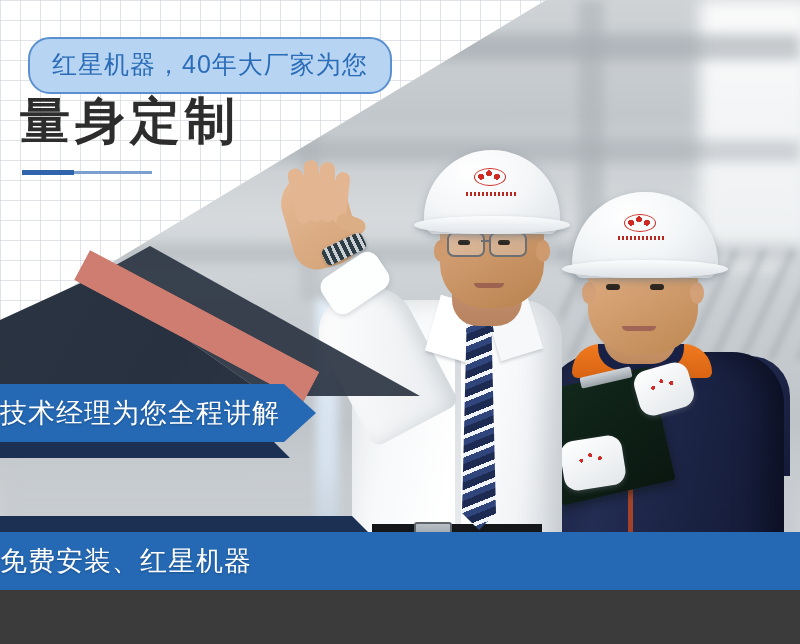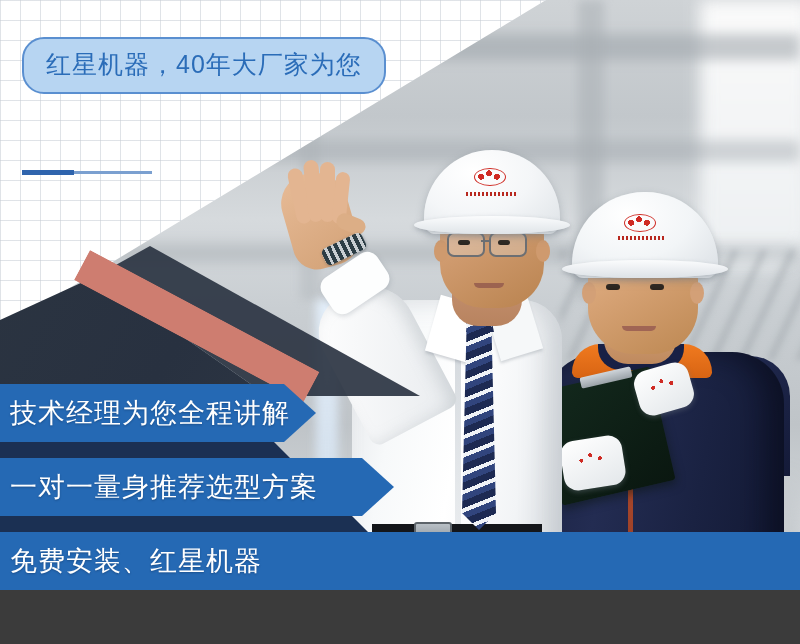--- a/index.html
+++ b/index.html
@@ -320,21 +320,21 @@
   }
   .salmon-stripe{
     position:absolute;left:74px;top:246px;width:260px;height:34px;
     background:#ce7d70;
     transform:rotate(28deg);transform-origin:0 100%;
     clip-path:polygon(0 0,100% 0,100% 100%,0 100%);
   }
 
   
   .badge{
-    position:absolute;left:22px;top:37px;
+    position:absolute;left:28px;top:37px;
     padding:9px 22px 11px;
     background:#b7d5f2;
     border:2px solid #5a8fd0;
     border-radius:22px;
     color:#2a6cb8;
     font-size:25px;
     letter-spacing:1px;
     white-space:nowrap;
   }
 
@@ -348,21 +348,21 @@
   .rule-thin{position:absolute;left:74px;top:171px;width:78px;height:3px;background:#7ba0d0;}
 
   
   .chev{
     position:absolute;left:0;height:58px;
     background:#2569b4;
     display:flex;align-items:center;
   }
   .chev .txt{
     color:#ffffff;font-size:27px;letter-spacing:1px;
-    padding-left:10px;white-space:nowrap;
+    padding-left:0;white-space:nowrap;
     text-shadow:0 1px 2px rgba(10,30,60,.35);
   }
   .chev.c1{top:384px;width:316px;clip-path:polygon(0 0,284px 0,316px 29px,284px 58px,0 58px);}
   .chev.c2{top:458px;width:394px;clip-path:polygon(0 0,362px 0,394px 29px,362px 58px,0 58px);}
   .chev.c3{top:532px;width:936px;clip-path:polygon(0 0,904px 0,936px 29px,904px 58px,0 58px);}
 
   .shadowbar{position:absolute;left:0;height:16px;background:#1b3053;}
   .shadowbar.s1{top:442px;width:290px;clip-path:polygon(0 0,274px 0,290px 16px,0 16px);}
   .shadowbar.s2{top:516px;width:368px;clip-path:polygon(0 0,352px 0,368px 16px,0 16px);}
   .shadowbar.s3{top:590px;width:930px;height:20px;background:#3b3b3b;clip-path:polygon(0 0,910px 0,930px 20px,0 20px);}
@@ -465,31 +465,29 @@
   </div>
 
   <div class="grid-panel"></div>
   <div class="grid-shade"></div>
 
   <div class="dark-wedge"></div>
   <div class="dark-wedge2"></div>
   <div class="salmon-stripe"></div>
 
   <div class="badge">红星机器，40年大厂家为您</div>
+  <div class="headline">量身定制</div>
   <div class="rule-thick"></div>
   <div class="rule-thin"></div>
 
   <div class="shadowbar s1"></div>
   <div class="shadowbar s2"></div>
   <div class="shadowbar s3"></div>
   <div class="botdark"></div>
 
   <div class="chev c1">
     <span class="txt">技术经理为您全程讲解</span>
   </div>
-  <div class="chev c2">
-    <span class="txt">一对一量身推荐选型方案</span>
-  </div>
   <div class="chev c3">
     <span class="txt">免费安装、红星机器</span>
   </div>
 
 </div>
 
 </body></html>

